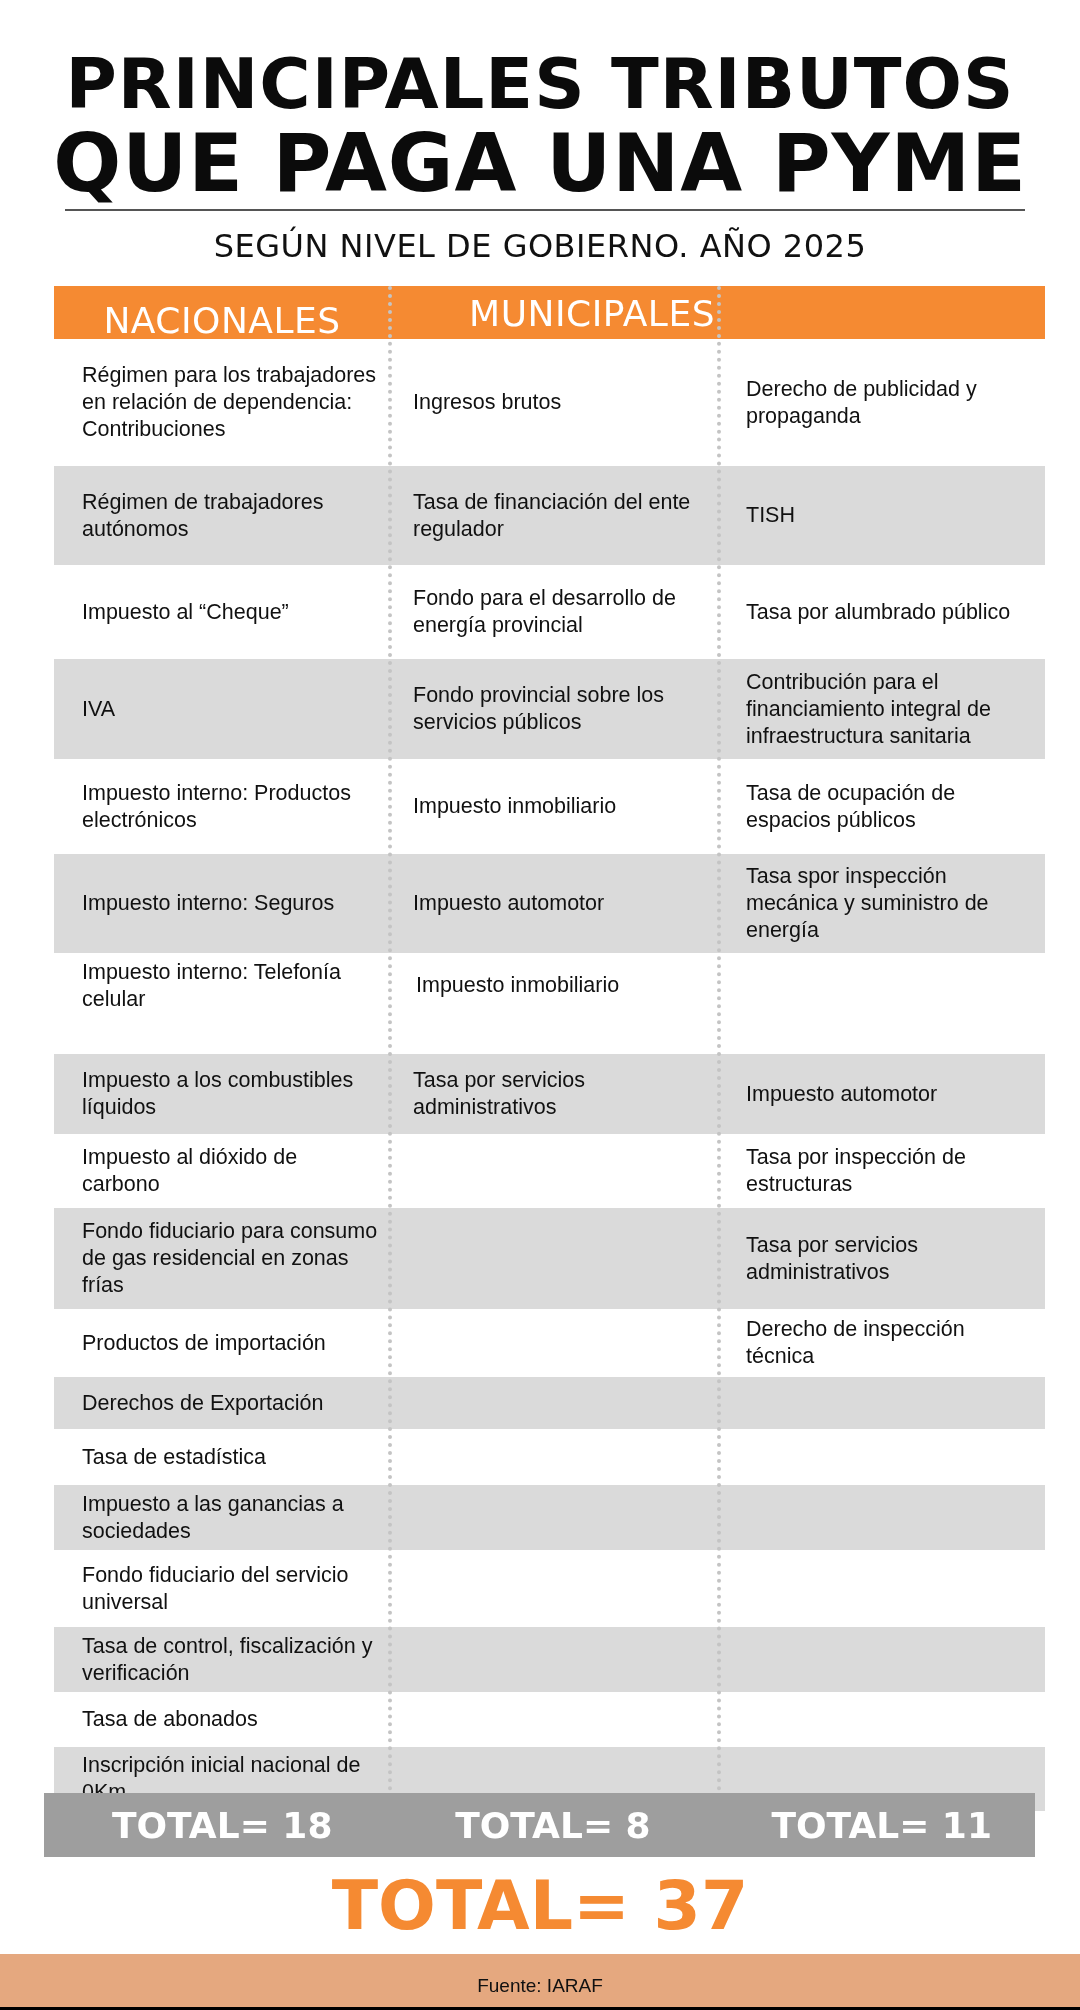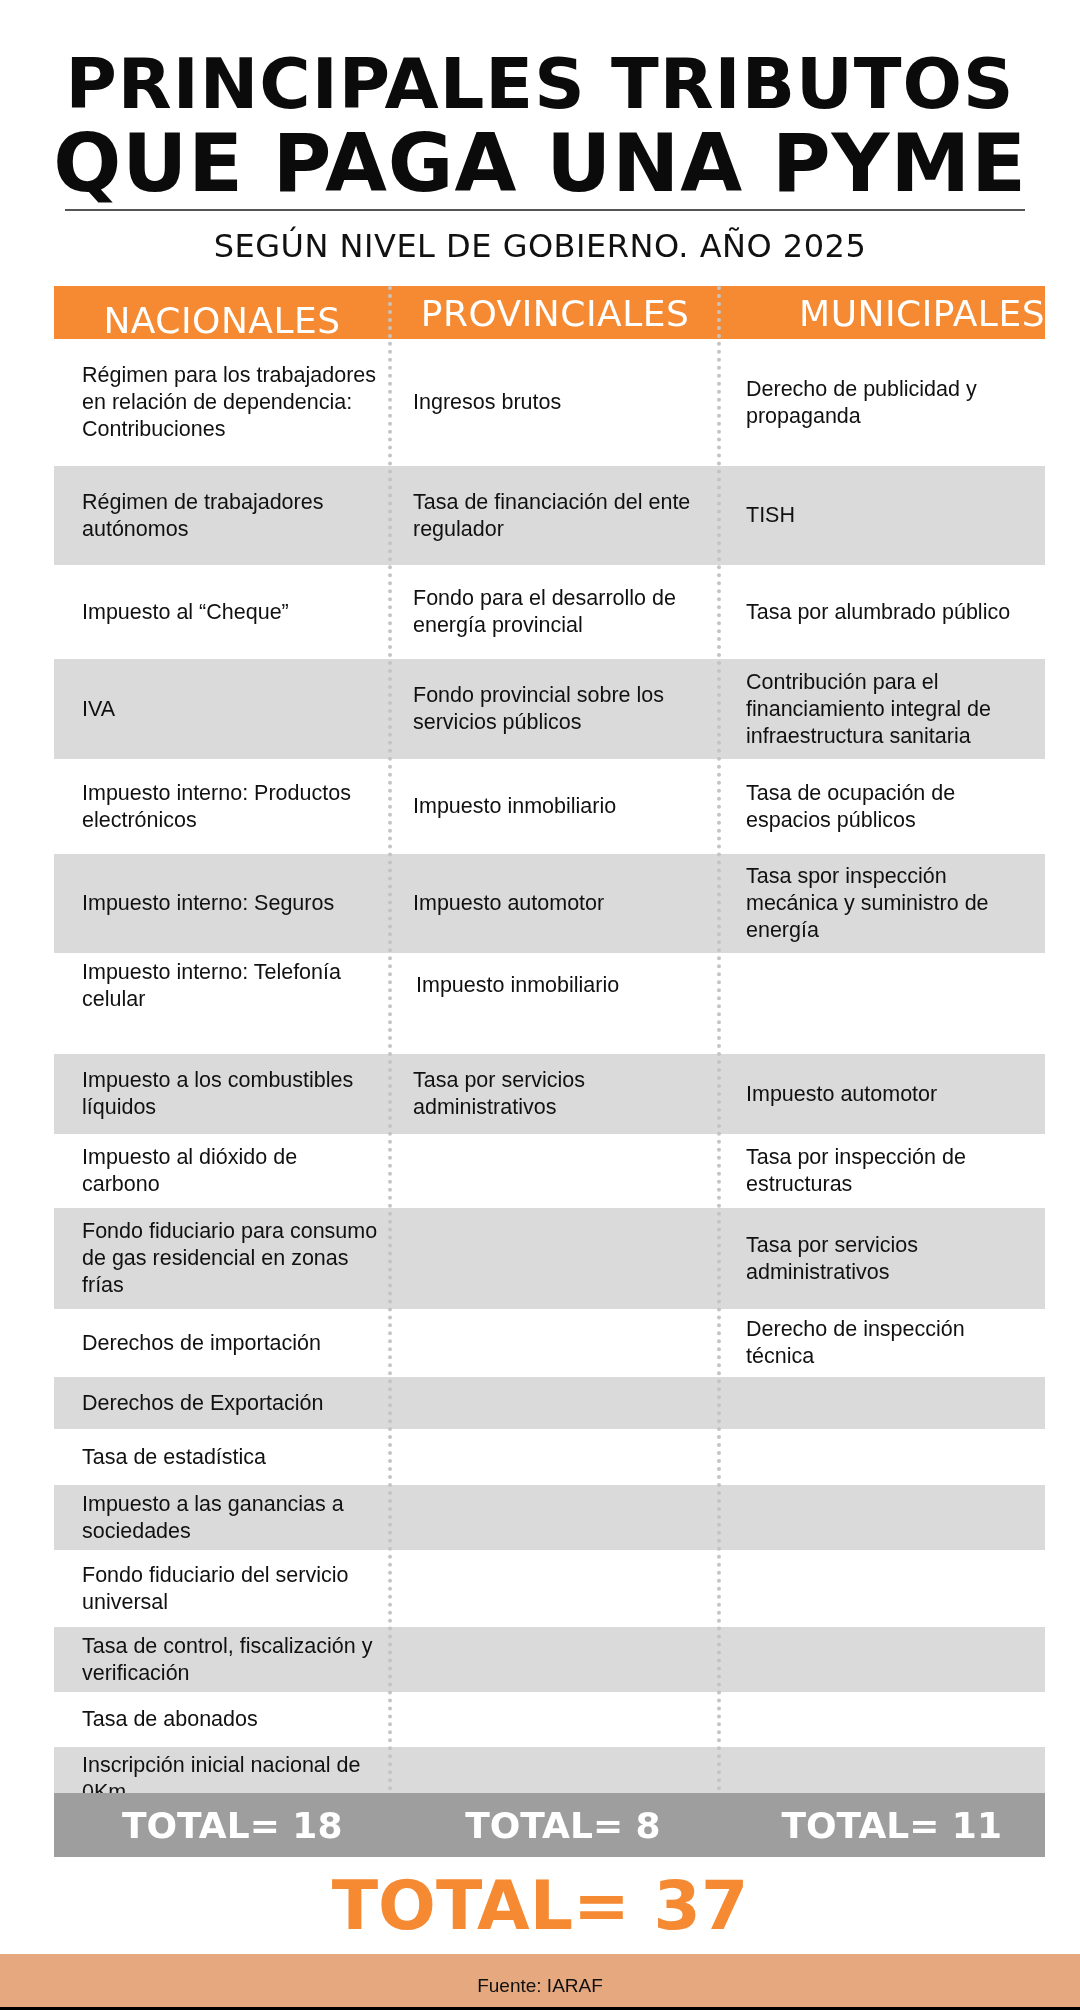--- a/index.html
+++ b/index.html
@@ -17,40 +17,39 @@
   .hdr .hc { color:#fff; font-family:"DejaVu Sans", sans-serif; font-size:36px; line-height:56px; text-align:center; letter-spacing:0.5px; }
   .row { position:relative; display:flex; align-items:center; }
   .row.gray { background:#DADADA; }
   .c { box-sizing:border-box; font-size:21.5px; line-height:27px; color:#111; }
   .c1 { width:336px; padding-left:28px; padding-right:10px; }
   .c2 { width:330px; padding-left:23px; padding-right:10px; }
   .c3 { width:325px; padding-left:26px; padding-right:8px; }
   .hc.c1 { width:336px; padding:0;margin-top:7px; } .hc.c2{ width:330px; padding:0;} .hc.c3{ width:325px; padding:0;text-align:right;}
   .div { position:absolute; top:286px; height:1570px; width:0; border-left:4px dotted #c4c4c4; }
   .d1 { left:388px; } .d2 { left:717px; }
-  .totals { position:absolute; left:54px; width:991px; top:1793px; height:64px; background:#9E9E9E; display:flex; align-items:center; }
+  .totals { position:absolute; left:44px; width:991px; top:1793px; height:64px; background:#9E9E9E; display:flex; align-items:center; }
   .totals .tc { color:#fff; font-family:"DejaVu Sans", sans-serif; font-weight:bold; font-size:36px; text-align:center; }
   .grand { position:absolute; top:1862px; left:0; width:1080px; text-align:center; color:#F58A32;
            font-family:"DejaVu Sans", sans-serif; font-weight:bold; font-size:68px; line-height:88px; }
   .footer { position:absolute; left:0; top:1954px; width:1080px; height:69px; background:#E5A87F;
             text-align:center; font-size:19px; line-height:64px; color:#111; }
   .bottom-bar { position:absolute; left:0; top:2007px; width:1080px; height:3px; background:#000; }
 </style>
 </head>
 <body>
 
 <div class="title t1">PRINCIPALES TRIBUTOS</div>
 <div class="title t2">QUE PAGA UNA PYME</div>
 <div class="rule"></div>
 <div class="subtitle">SEGÚN NIVEL DE GOBIERNO. AÑO 2025</div>
 
 <div class="table">
   <div class="hdr">
     <div class="hc c1">NACIONALES</div>
-    <div class="hc c2">PROVINCIALES</div>
     <div class="hc c3">MUNICIPALES</div>
   </div>
   <div id="rows">
       <div class="row" style="height: 127px;">
         <div class="c c1">Régimen para los trabajadores en relación de dependencia: Contribuciones</div>
         <div class="c c2">Ingresos brutos</div>
         <div class="c c3">Derecho de publicidad y propaganda</div>
       </div>
       <div class="row gray" style="height: 99px;">
         <div class="c c1">Régimen de trabajadores autónomos</div>
@@ -90,21 +89,21 @@
         <div class="c c1">Impuesto al dióxido de carbono</div>
         <div class="c c2"></div>
         <div class="c c3">Tasa por inspección de estructuras</div>
       </div>
       <div class="row gray" style="height: 101px;">
         <div class="c c1">Fondo fiduciario para consumo de gas residencial en zonas frías</div>
         <div class="c c2"></div>
         <div class="c c3">Tasa por servicios administrativos</div>
       </div>
       <div class="row" style="height: 68px;">
-        <div class="c c1">  Derechos de importación</div>
+        <div class="c c1">  Productos de importación</div>
         <div class="c c2"></div>
         <div class="c c3">Derecho de inspección técnica</div>
       </div>
       <div class="row gray" style="height: 52px;">
         <div class="c c1">Derechos de Exportación</div>
         <div class="c c2"></div>
         <div class="c c3"></div>
       </div>
       <div class="row" style="height: 56px;">
         <div class="c c1">Tasa de estadística</div>

